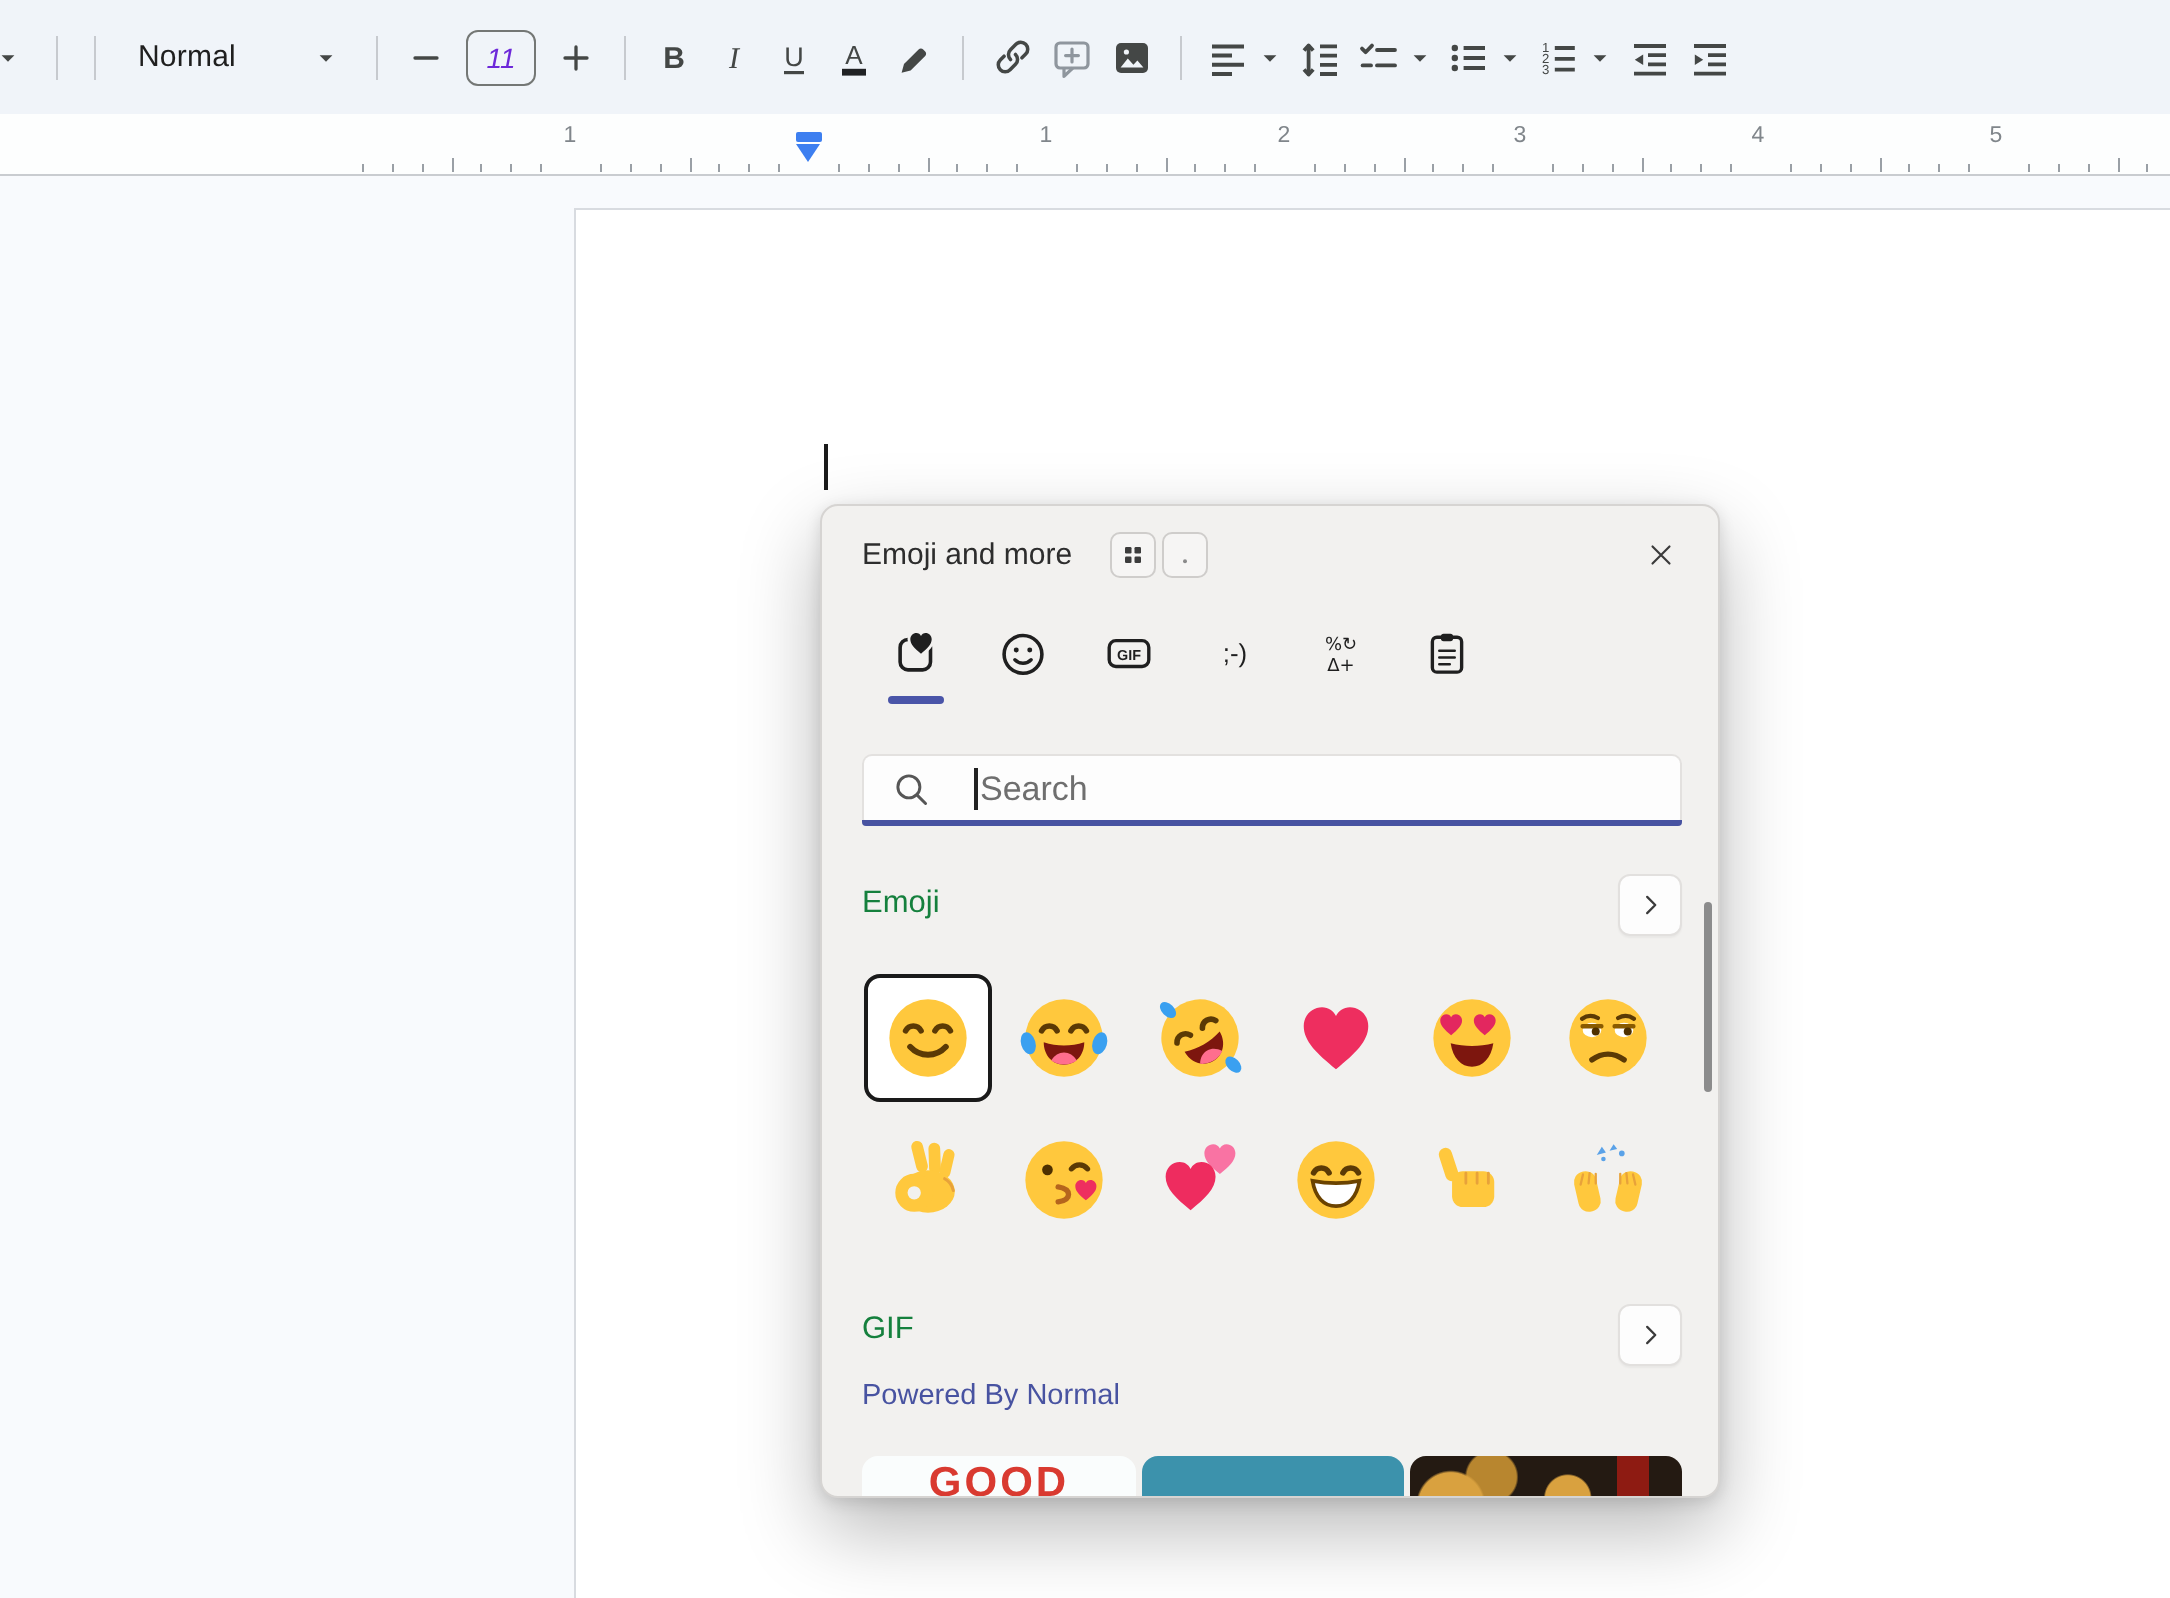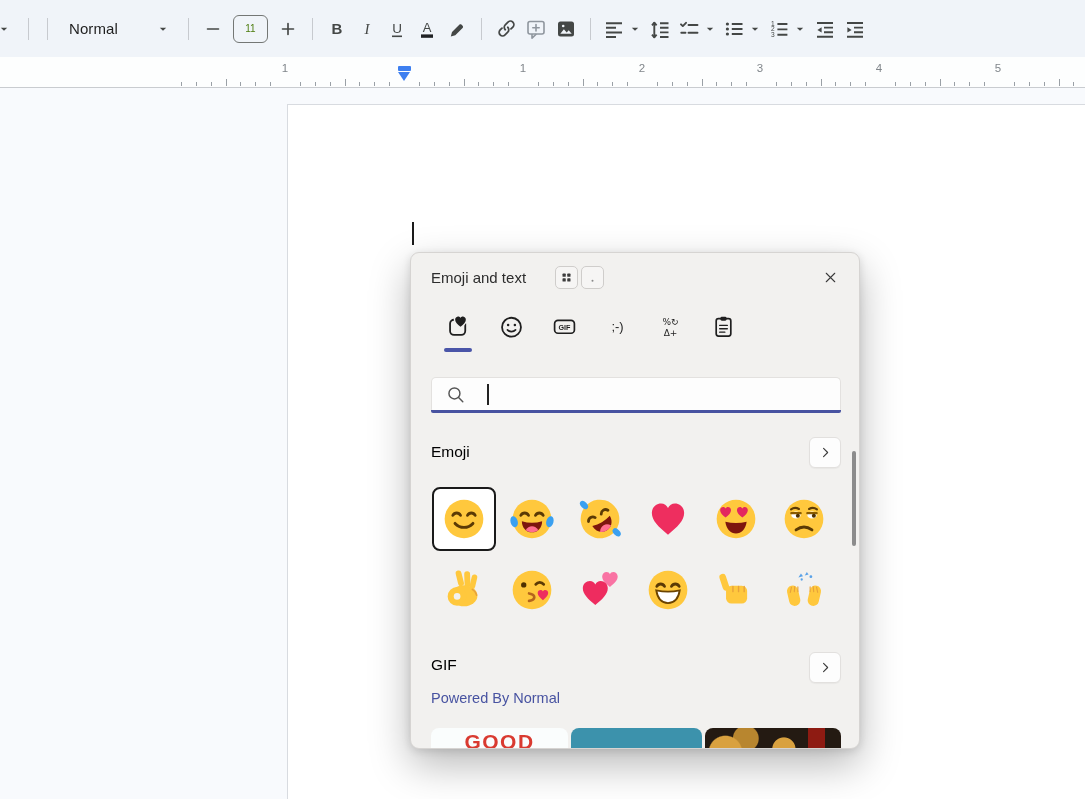--- a/index.html
+++ b/index.html
@@ -15,22 +15,22 @@
     white-space:nowrap;
   }
   .tb-btn{display:inline-flex;align-items:center;justify-content:center;
     height:32px;min-width:26px;border-radius:4px;color:#444746;flex:0 0 auto;margin:0 2px;}
   .tb-sep{width:1px;height:22px;background:#c7cacf;margin:0 9px;flex:0 0 auto;}
   .tb-dropdown{display:inline-flex;align-items:center;height:32px;padding:0 8px 0 12px;
     border-radius:4px;color:#1f1f1f;font-size:15px;flex:0 0 auto;gap:8px;}
   .tb-dropdown .dd-label{letter-spacing:.1px;}
   .tb-dropdown.wide{width:102px;justify-content:space-between;}
   .tb-value{width:33px;height:26px;border:1.5px solid #747775;border-radius:6px;
-    display:inline-flex;align-items:center;justify-content:center;font-size:10px;color:#4d7c0f;
-    margin:0 5px;flex:0 0 auto;background:transparent;}
+    display:inline-flex;align-items:center;justify-content:center;font-size:14px;color:#6d28d9;
+    margin:0 5px;flex:0 0 auto;background:transparent;font-style:italic;}
   .tb-caret{display:inline-flex;align-items:center;margin-left:1px;}
   .partial-left{margin-left:-9px;}
   
   #ruler{
     position:absolute;left:0;top:57px;width:1085px;height:30px;
     background:#fdfefe;border-bottom:1px solid #c9ccd0;
   }
   .ruler-num{position:absolute;top:5px;font-size:11.5px;color:#80868b;transform:translateX(-50%);}
   .ruler-tick{position:absolute;bottom:1px;width:1px;background:#9aa0a6;}
   #indent-marker{position:absolute;}
@@ -60,21 +60,21 @@
   .tab{position:absolute;top:0;width:36px;height:40px;display:flex;align-items:center;justify-content:center;}
   #tab-underline{position:absolute;top:95px;height:4px;width:28px;border-radius:2px;}
   #search-box{position:absolute;left:20px;top:124px;width:410px;height:34px;background:#fdfdfd;
     border:1px solid #e3e1df;border-bottom-width:0;border-radius:5px 5px 2px 2px;box-sizing:border-box;}
   #search-underline{position:absolute;left:20px;top:157px;width:410px;height:2.5px;border-radius:0 0 2px 2px;}
   #search-icon{position:absolute;left:13px;top:6px;}
   #search-input{position:absolute;left:56px;top:2px;width:340px;height:28px;border:0;outline:0;
     background:transparent;font-family:"Liberation Sans",sans-serif;font-size:17px;color:#444;}
   #search-input::placeholder{color:#6f6f6f;opacity:1;}
   #search-caret{position:absolute;left:55px;top:6px;width:1.5px;height:21px;background:#222;}
-  .section-label{position:absolute;left:20px;font-size:15.5px;font-weight:500;color:#000000;}
+  .section-label{position:absolute;left:20px;font-size:15.5px;font-weight:500;color:#15803d;}
   #emoji-label{top:190px;}
   #gif-label{top:403px;}
   .chevron-btn{position:absolute;left:398px;width:32px;height:31px;background:#fdfdfd;
     border:1px solid #e2e0de;border-radius:6px;display:flex;align-items:center;justify-content:center;
     box-sizing:border-box;box-shadow:0 1px 1px rgba(0,0,0,.04);}
   #emoji-chevron{top:184px;}
   #gif-chevron{top:399px;}
   #emoji-grid{position:absolute;left:21px;top:234px;width:408px;}
   .emoji-row{display:flex;gap:4px;margin-bottom:7px;}
   .emoji-cell{width:64px;height:64px;display:flex;align-items:center;justify-content:center;
@@ -374,21 +374,21 @@
     <div class="ruler-tick" style="left: 1058.5px; height: 7px;"></div>
     <div class="ruler-tick" style="left: 1073.38px; height: 4.5px;"></div>
   </div>
 
 <div id="doc-area">
   <div id="page"></div>
 </div>
 <div id="text-cursor"></div>
 
 <div id="panel">
-  <div id="panel-title">Emoji and text</div>
+  <div id="panel-title">Emoji and more</div>
   <div id="grid-btn" class="mini-btn">
       <span style="display:inline-flex">
         <svg width="15" height="15" viewBox="0 0 24 24" xmlns="http://www.w3.org/2000/svg">
           <g fill="#3c3c3c">
             <rect x="5.6" y="5.6" width="5.2" height="5.2" rx="1"></rect>
             <rect x="13.2" y="5.6" width="5.2" height="5.2" rx="1"></rect>
             <rect x="5.6" y="13.2" width="5.2" height="5.2" rx="1"></rect>
             <rect x="13.2" y="13.2" width="5.2" height="5.2" rx="1"></rect>
           </g>
         </svg>
@@ -465,20 +465,21 @@
     </div>
   <div id="tab-underline" style="background: rgb(74, 85, 168); left: 33px;"></div>
 
   <div id="search-box">
     <span id="search-icon"><svg width="22" height="22" viewBox="0 0 24 24" xmlns="http://www.w3.org/2000/svg">
           <g fill="none" stroke="#565656" stroke-width="1.6" stroke-linecap="round">
     <circle cx="10.3" cy="10.3" r="6"></circle>
             <path d="M14.8 14.8l4.6 4.6"></path>
           </g>
         </svg></span>
+    <input id="search-input" placeholder="Search" style="">
     <div id="search-caret"></div>
   </div>
   <div id="search-underline" style="background: rgb(72, 83, 161);"></div>
 
   <div id="emoji-label" class="section-label">Emoji</div>
   <div id="emoji-chevron" class="chevron-btn">
       <span style="display:inline-flex">
         <svg width="17" height="17" viewBox="0 0 24 24" xmlns="http://www.w3.org/2000/svg">
           <path d="M9.3 6.3L15 12l-5.7 5.7" fill="none" stroke="#3b3b3b" stroke-width="1.6" stroke-linecap="round" stroke-linejoin="round"></path>
         </svg>

